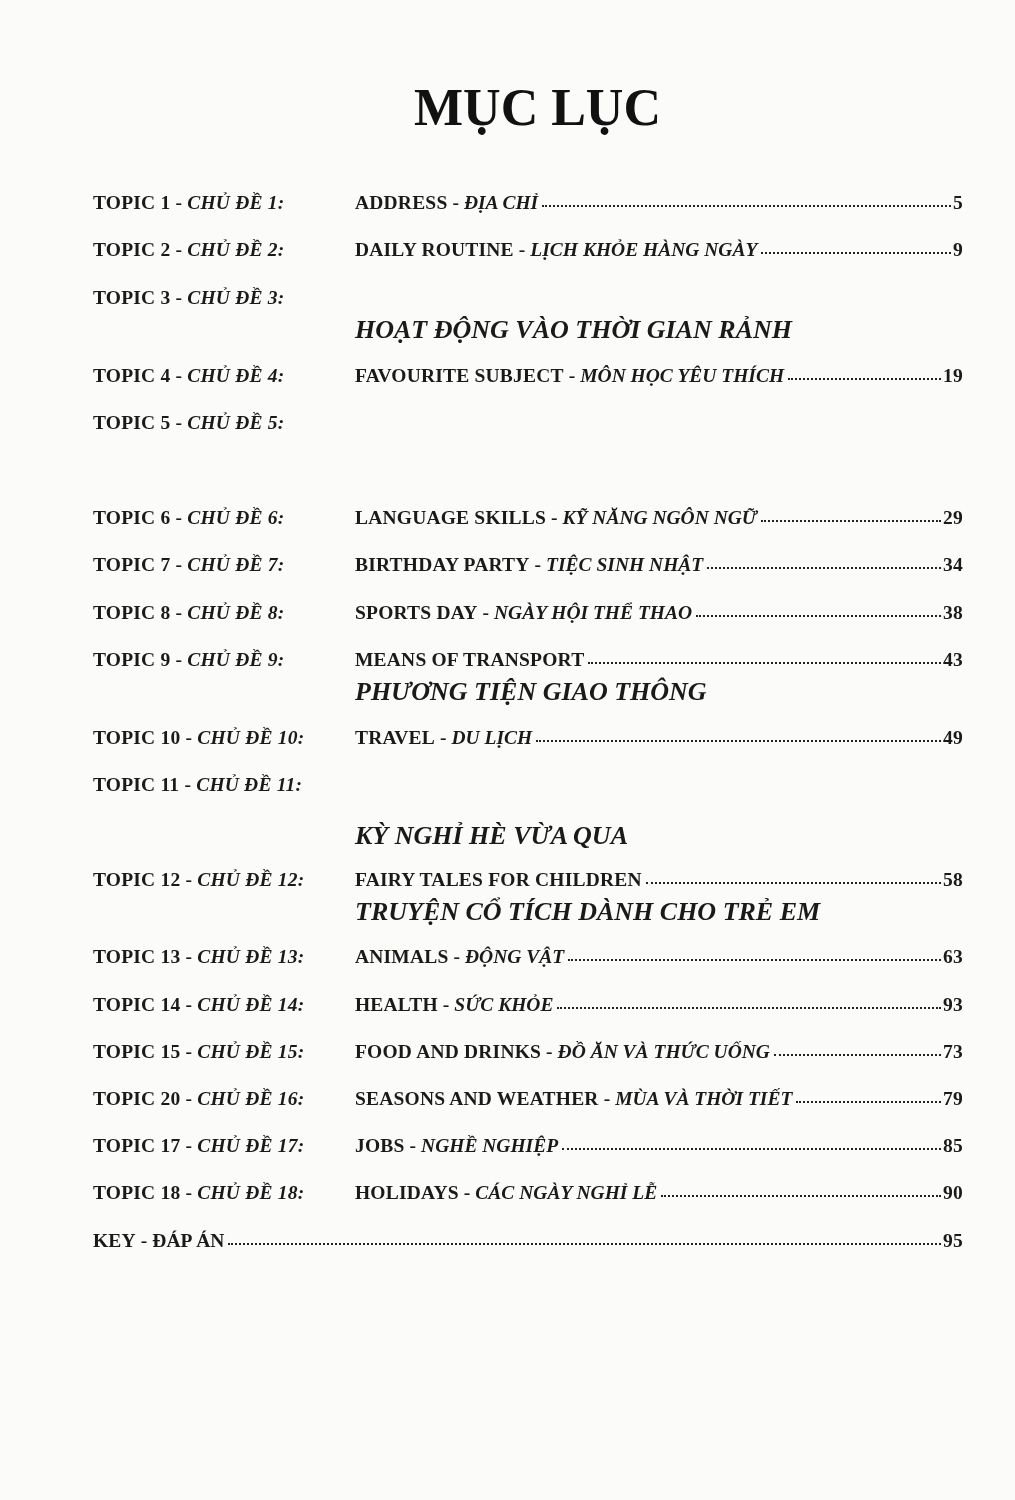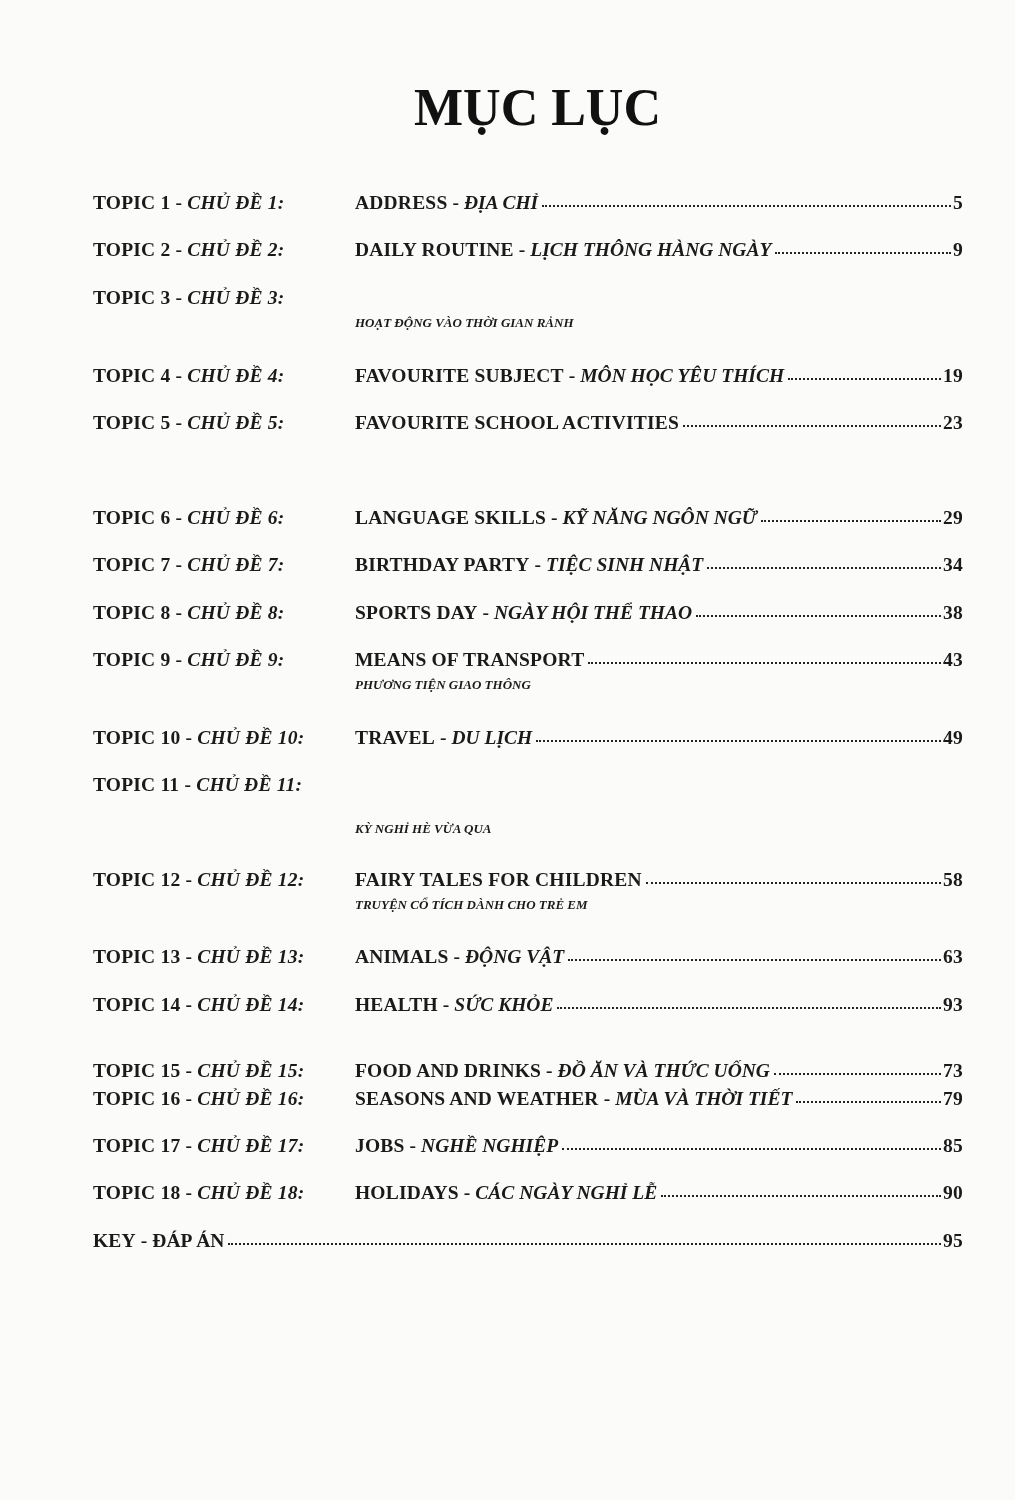--- a/index.html
+++ b/index.html
@@ -37,21 +37,21 @@
   .line .sep { padding: 0 5px; }
   .line .vi { font-style: italic; }
   .line .dots {
     flex: 1 1 auto; overflow: hidden; margin: 0 2px 0 4px;
     border-bottom: 2.5px dotted #222; height: 0; transform: translateY(-2px);
   }
   .line .page { letter-spacing: 0.2px; }
   .sub {
     position: absolute; left: 262px;
     font-family: "Liberation Serif", "DejaVu Serif", serif;
-    font-weight: bold; font-style: italic; font-size: 13px; white-space: nowrap;
+    font-weight: bold; font-style: italic; font-size: 26px; white-space: nowrap;
   }
   .key .line { left: 0; }
 </style>
 </head>
 <body>
 
 <div class="title">MỤC LỤC</div>
 
 <div class="toc">
 
@@ -64,21 +64,21 @@
         <span class="dots"></span>
         <span class="page">5</span>
       </div>
   </div>
 
   <div class="entry" style="top:49px">
     <span class="topic"><span>TOPIC 2</span> <span>-</span> <span class="vn">CHỦ ĐỀ 2:</span></span>
     <div class="line">
         <span class="en">DAILY ROUTINE</span>
         <span class="sep">-</span>
-        <span class="vi">LỊCH THÔNG HÀNG NGÀY</span>
+        <span class="vi">LỊCH KHỎE HÀNG NGÀY</span>
         <span class="dots"></span>
         <span class="page">9</span>
       </div>
   </div>
 
   <div class="entry" style="top:97px">
     <span class="topic"><span>TOPIC 3</span> <span>-</span> <span class="vn">CHỦ ĐỀ 3:</span></span>
     <div class="sub" style="top:28px">HOẠT ĐỘNG VÀO THỜI GIAN RẢNH</div>
   </div>
 
@@ -88,25 +88,20 @@
         <span class="en">FAVOURITE SUBJECT</span>
         <span class="sep">-</span>
         <span class="vi">MÔN HỌC YÊU THÍCH</span>
         <span class="dots"></span>
         <span class="page">19</span>
       </div>
   </div>
 
   <div class="entry" style="top:222px">
     <span class="topic"><span>TOPIC 5</span> <span>-</span> <span class="vn">CHỦ ĐỀ 5:</span></span>
-    <div class="line">
-        <span class="en">FAVOURITE SCHOOL ACTIVITIES</span>
-        <span class="dots"></span>
-        <span class="page">23</span>
-      </div>
   </div>
 
   <div class="entry" style="top:317px">
     <span class="topic"><span>TOPIC 6</span> <span>-</span> <span class="vn">CHỦ ĐỀ 6:</span></span>
     <div class="line">
         <span class="en">LANGUAGE SKILLS</span>
         <span class="sep">-</span>
         <span class="vi">KỸ NĂNG NGÔN NGỮ</span>
         <span class="dots"></span>
         <span class="page">29</span>
@@ -186,33 +181,33 @@
     <span class="topic"><span>TOPIC 14</span> <span>-</span> <span class="vn">CHỦ ĐỀ 14:</span></span>
     <div class="line">
         <span class="en">HEALTH</span>
         <span class="sep">-</span>
         <span class="vi">SỨC KHỎE</span>
         <span class="dots"></span>
         <span class="page">93</span>
       </div>
   </div>
 
-  <div class="entry" style="top:870px">
+  <div class="entry" style="top:851px">
     <span class="topic"><span>TOPIC 15</span> <span>-</span> <span class="vn">CHỦ ĐỀ 15:</span></span>
     <div class="line">
         <span class="en">FOOD AND DRINKS</span>
         <span class="sep">-</span>
         <span class="vi">ĐỒ ĂN VÀ THỨC UỐNG</span>
         <span class="dots"></span>
         <span class="page">73</span>
       </div>
   </div>
 
   <div class="entry" style="top:898px">
-    <span class="topic"><span>TOPIC 16</span> <span>-</span> <span class="vn">CHỦ ĐỀ 16:</span></span>
+    <span class="topic"><span>TOPIC 20</span> <span>-</span> <span class="vn">CHỦ ĐỀ 16:</span></span>
     <div class="line">
         <span class="en">SEASONS AND WEATHER</span>
         <span class="sep">-</span>
         <span class="vi">MÙA VÀ THỜI TIẾT</span>
         <span class="dots"></span>
         <span class="page">79</span>
       </div>
   </div>
 
   <div class="entry" style="top:945px">

